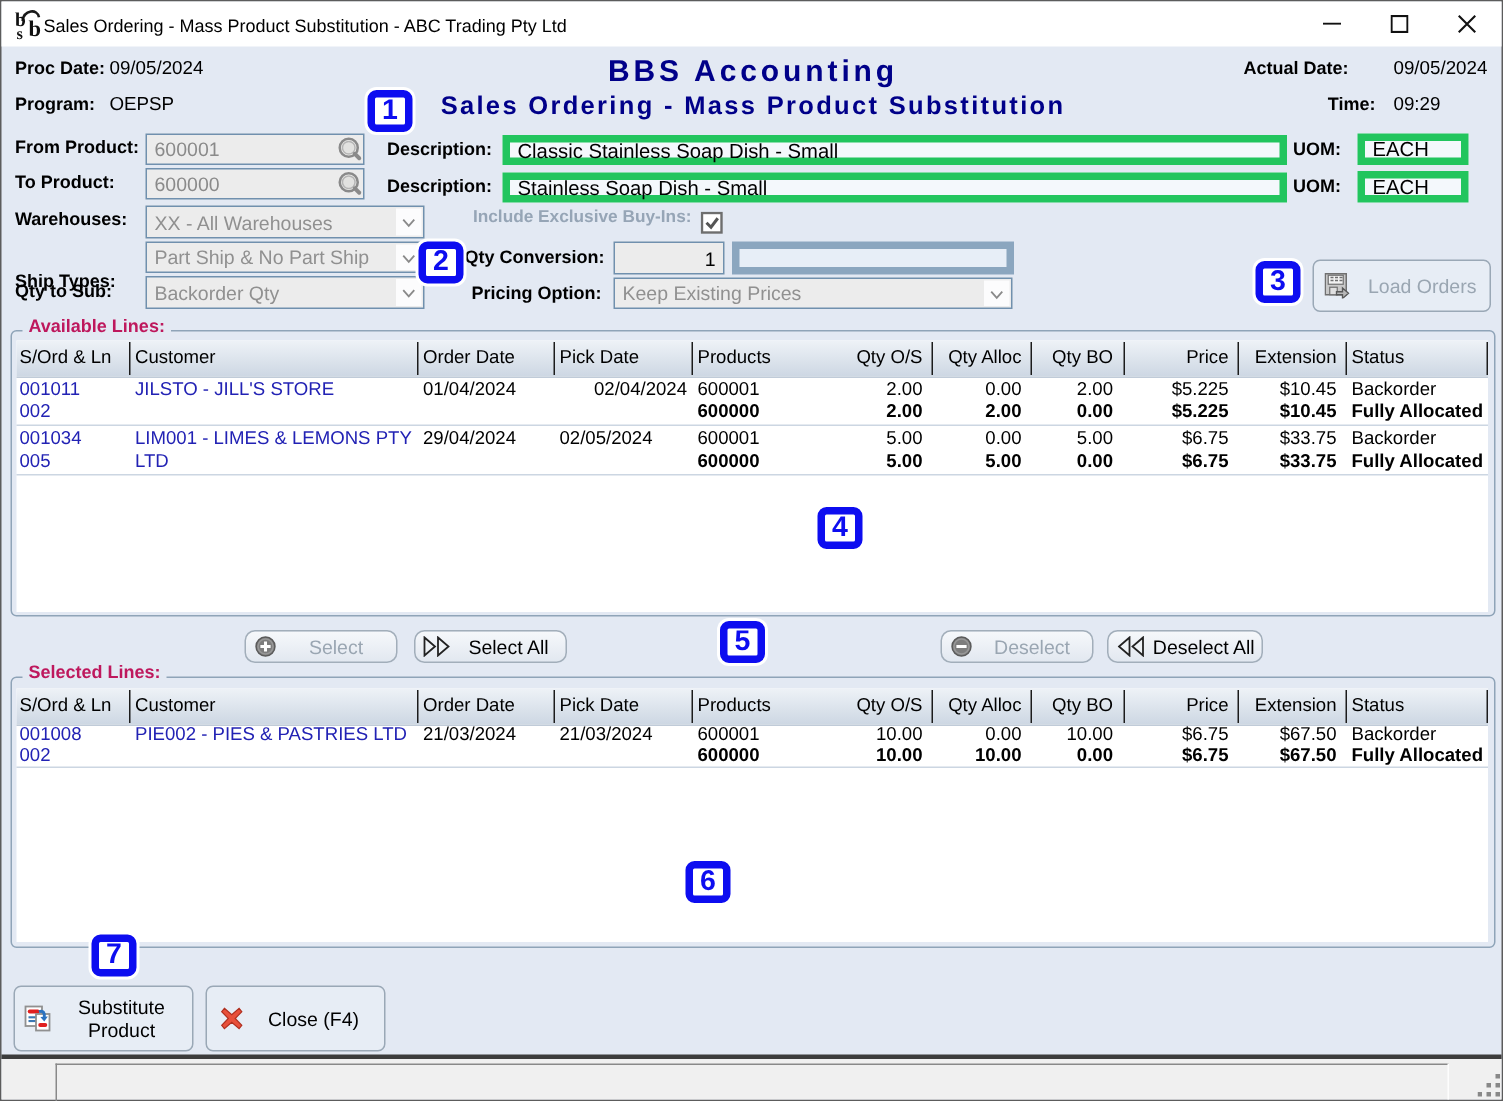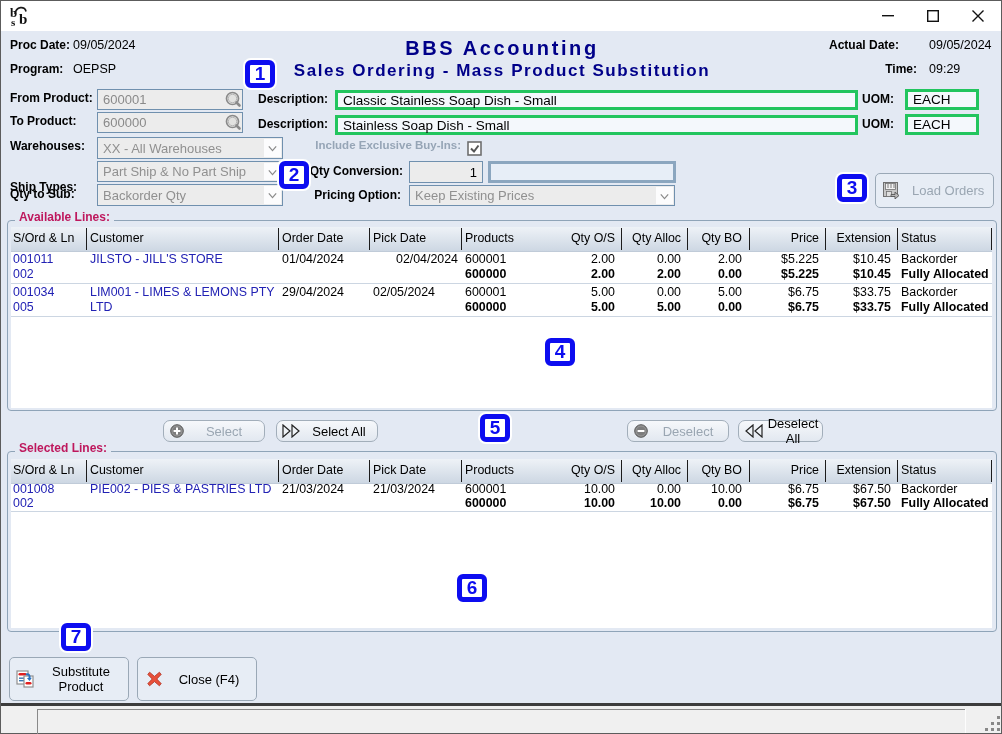--- a/index.html
+++ b/index.html
@@ -8,21 +8,21 @@
   .abs{position:absolute;}
   
   #titlebar{position:absolute;left:0;top:0;width:1000px;height:30px;background:#fff;}
   #titletext{position:absolute;left:28px;top:9px;font-size:12px;color:#000;}
   
   .lb{position:absolute;font-size:12px;font-weight:bold;color:#000;white-space:nowrap;}
   .val{position:absolute;font-size:12.5px;color:#000;white-space:nowrap;}
   .glb{position:absolute;font-size:11.5px;font-weight:bold;color:#96a5b6;white-space:nowrap;}
   
   .inp{position:absolute;box-sizing:border-box;border:1px solid #7090ae;background:#ececec;font-size:13px;color:#8a8a8a;padding:0 5px;display:flex;align-items:center;}
-  .inpw{position:absolute;box-sizing:border-box;border:3px solid #22c55e;background:#f4f8fc;font-size:13.5px;color:#000;padding:0 5px;display:flex;align-items:center;}
+  .inpw{position:absolute;box-sizing:border-box;border:5px solid #22c55e;background:#f4f8fc;font-size:13.5px;color:#000;padding:0 5px;display:flex;align-items:center;}
   .dd{position:absolute;box-sizing:border-box;border:1px solid #7090ae;background:#ececec;font-size:13px;color:#909090;padding:0 5px;display:flex;align-items:center;}
   .dd::after{content:"";position:absolute;right:1px;top:1px;bottom:1px;width:17px;background:#fcfcfd;}
   .chev{position:absolute;right:5px;top:50%;margin-top:-4px;width:9px;height:9px;z-index:1;}
   
   .badge{position:absolute;z-index:10;box-sizing:border-box;width:30px;height:28px;background:#fff;border:5px solid #0d0df0;border-radius:6px;box-shadow:0 0 0 2px #ffffff;color:#0d0df0;font-size:19px;font-weight:bold;display:flex;align-items:center;justify-content:center;}
   
   .grp{position:absolute;box-sizing:border-box;border:1px solid #8fa4b8;border-radius:4px;}
   .grplab{position:absolute;font-size:12px;font-weight:bold;color:#be185d;background:#e3e9f3;padding:0 4px;white-space:nowrap;}
   
   .tbl{position:absolute;background:#fff;}
@@ -45,20 +45,21 @@
 <body>
 <div id="win">
 
   <div id="titlebar">
     <svg class="abs" style="left:8px;top:4px" width="23" height="23" viewBox="0 0 23 23">
       <path d="M6 9 C 7 1.5, 16 0.5, 17 6.5" fill="none" stroke="#1a1a1a" stroke-width="1.7"></path>
       <text x="1" y="12" font-family="Liberation Serif" font-weight="bold" font-size="13" fill="#111">b</text>
       <text x="2" y="21" font-family="Liberation Serif" font-weight="bold" font-size="11" fill="#111">s</text>
       <text x="10" y="19" font-family="Liberation Serif" font-weight="bold" font-size="15" fill="#111">b</text>
     </svg>
+    <div id="titletext">Sales Ordering - Mass Product Substitution - ABC Trading Pty Ltd</div>
     <svg class="abs" style="left:881px;top:14px" width="12" height="2">
         <rect width="12" height="1.4" fill="#111"></rect>
       </svg>
     <svg class="abs" style="left:926px;top:9px" width="12" height="12">
         <rect x="0.7" y="0.7" width="10.6" height="10.6" fill="none" stroke="#111" stroke-width="1.4"></rect>
       </svg>
     <svg class="abs" style="left:971px;top:9px" width="12" height="12">
         <path d="M0.5 0.5 L11.5 11.5 M11.5 0.5 L0.5 11.5" stroke="#111" stroke-width="1.4"></path>
       </svg>
   </div>
@@ -234,21 +235,21 @@
       <span style="flex:1;text-align:center;">Select All</span>
   </div>
   <div class="btn" style="left:626px;top:419px;width:102px;height:22px;">
     <svg width="14" height="14" viewBox="0 0 14 14" style="margin-left:6px;">
       <circle cx="7" cy="7" r="6.3" fill="#7d7d7d" stroke="#5a5a5a"></circle>
       <circle cx="7" cy="7" r="5" fill="none" stroke="#989898" stroke-width="1"></circle>
       <path d="M3.6 7 H10.4" stroke="#fff" stroke-width="2"></path>
     </svg>
       <span class="dis" style="flex:1;text-align:center;">Deselect</span>
   </div>
-  <div class="btn" style="left:737px;top:419px;width:85px;height:22px;">
+  <div class="btn" style="left:737px;top:419px;width:104px;height:22px;">
     <svg width="19" height="14" viewBox="0 0 19 14" style="margin-left:6px;">
       <path d="M8 1 L1 7 L8 13 Z M17 1 L10 7 L17 13 Z" fill="#eef2f6" stroke="#222" stroke-width="1.2"></path>
     </svg>
       <span style="flex:1;text-align:center;">Deselect All</span>
   </div>
 
   <div class="grp" style="left:6px;top:450px;width:990px;height:181px;"></div>
   <div class="grplab" style="left:14px;top:440px;">Selected Lines:</div>
   <div class="tbl" id="tbl2" style="left:10px;top:458px;width:981px;height:169px;">
       <div class="thead">

